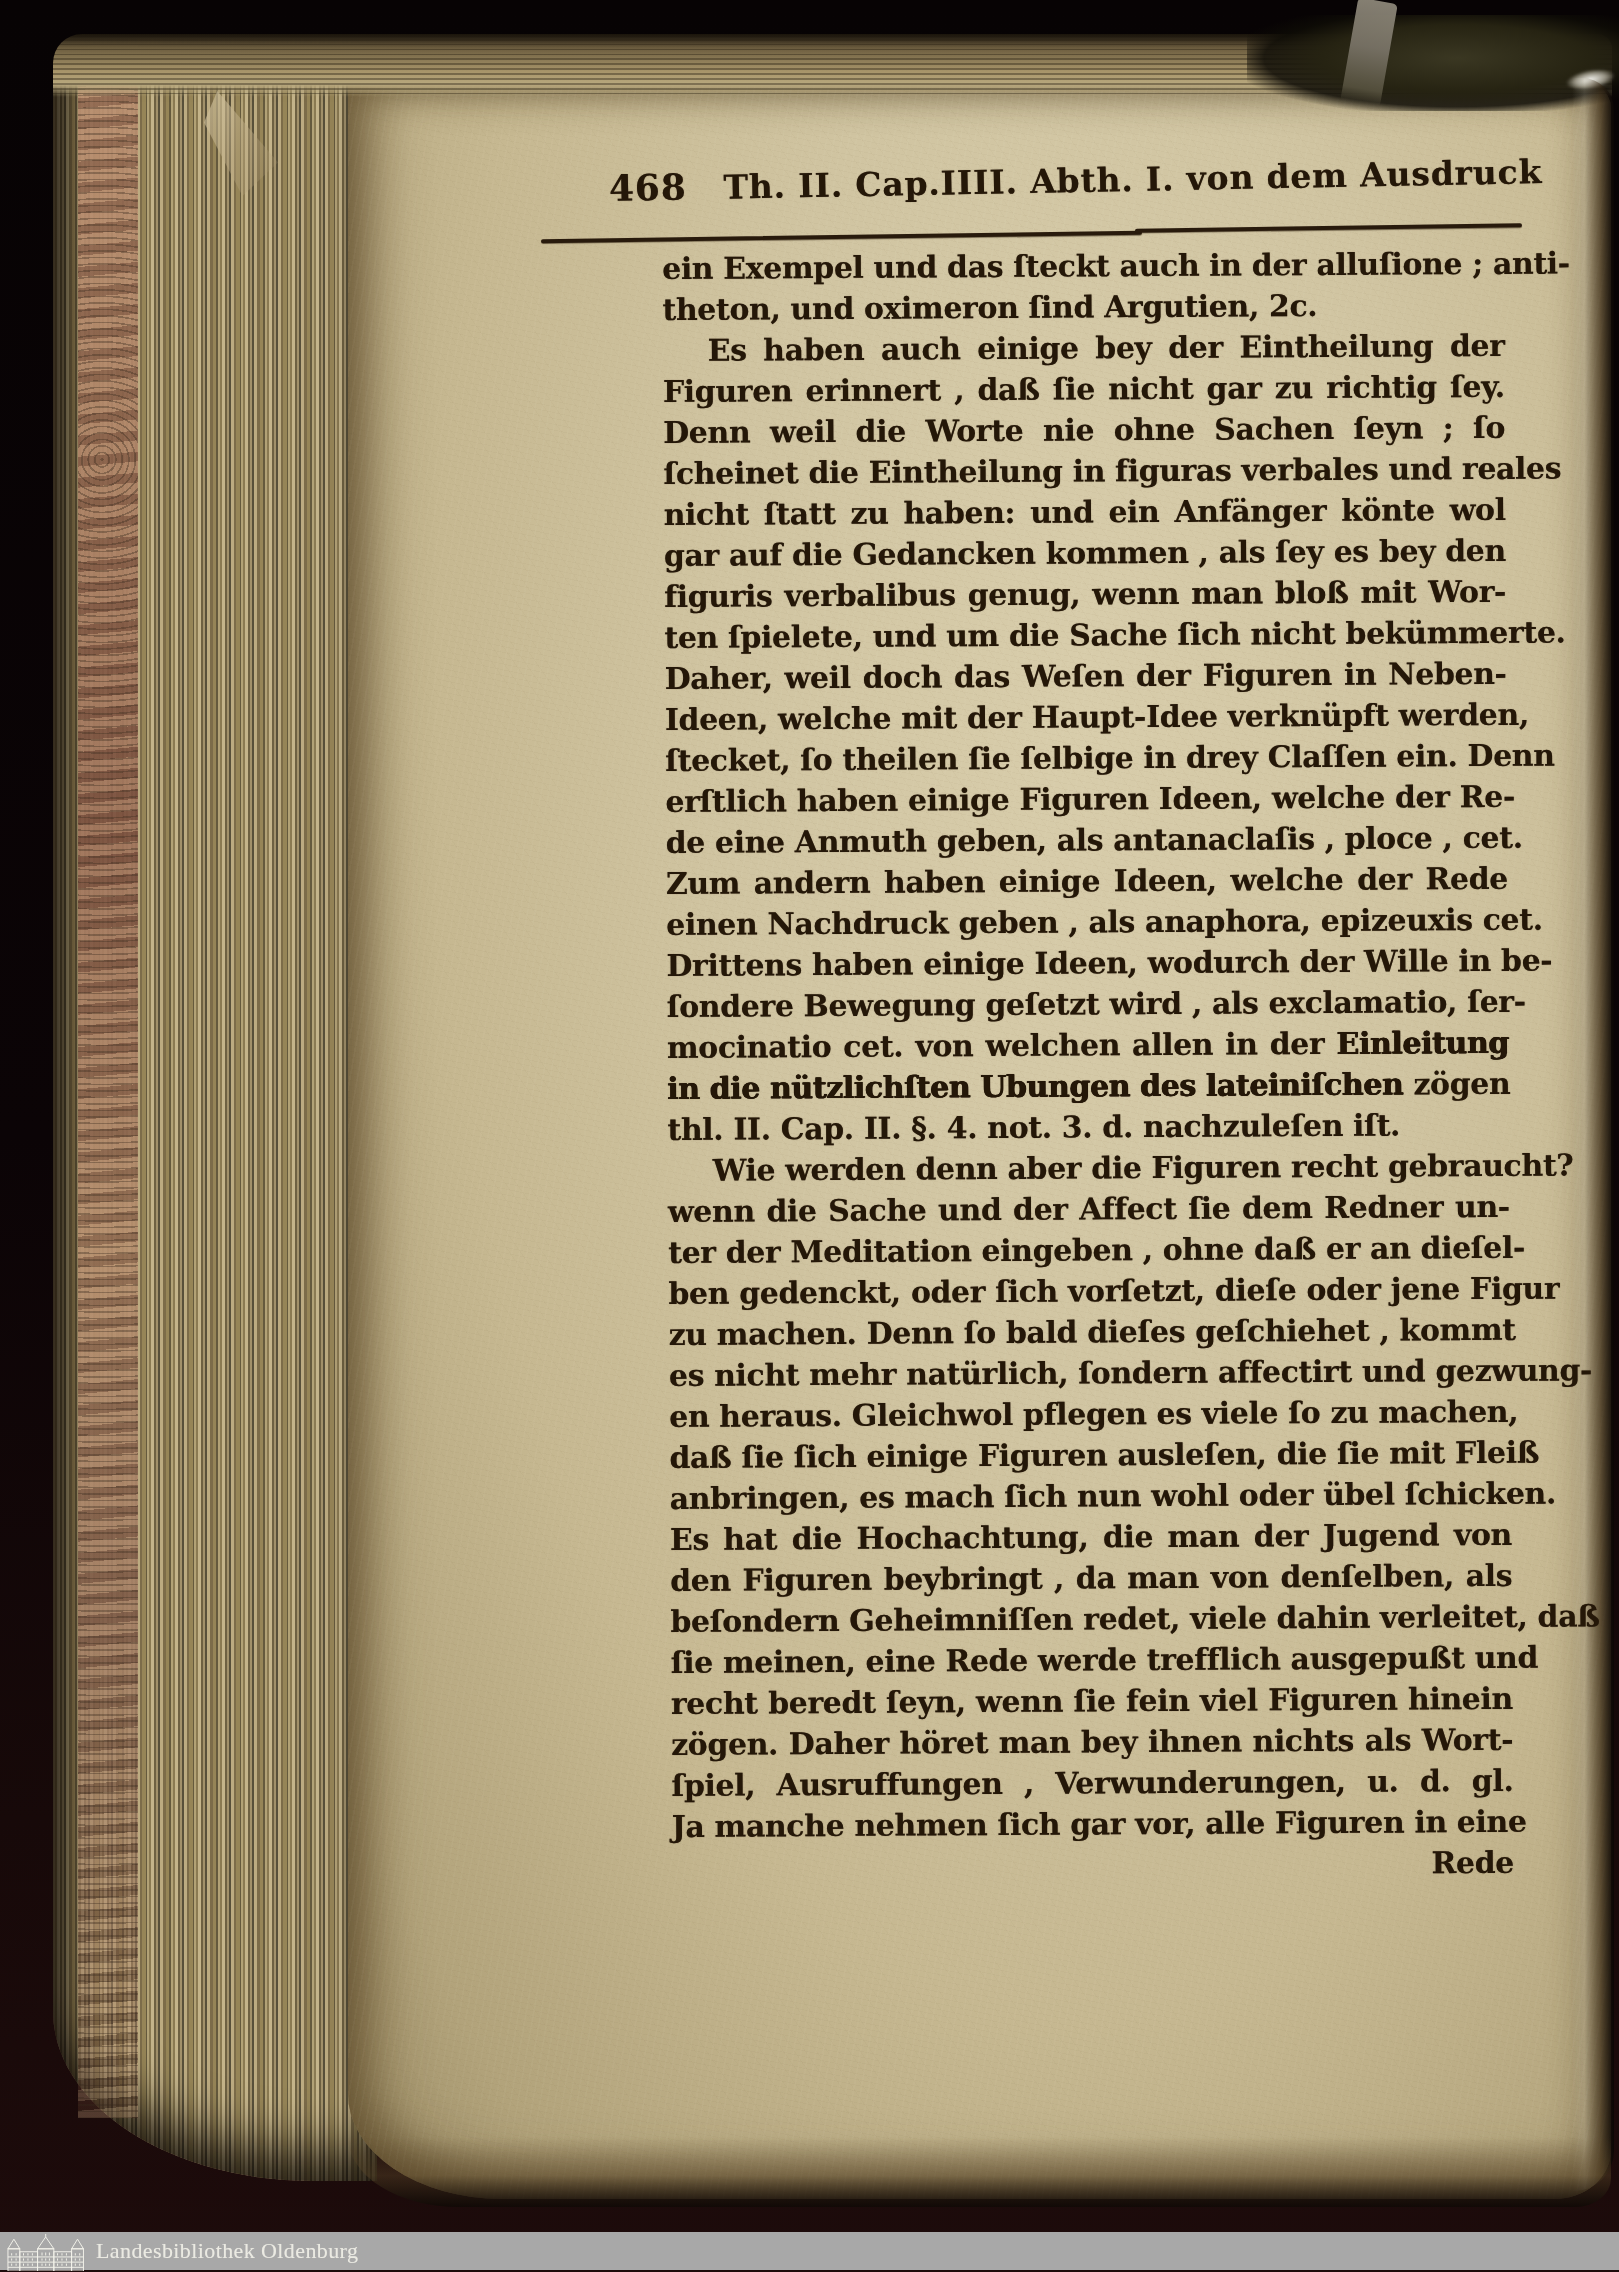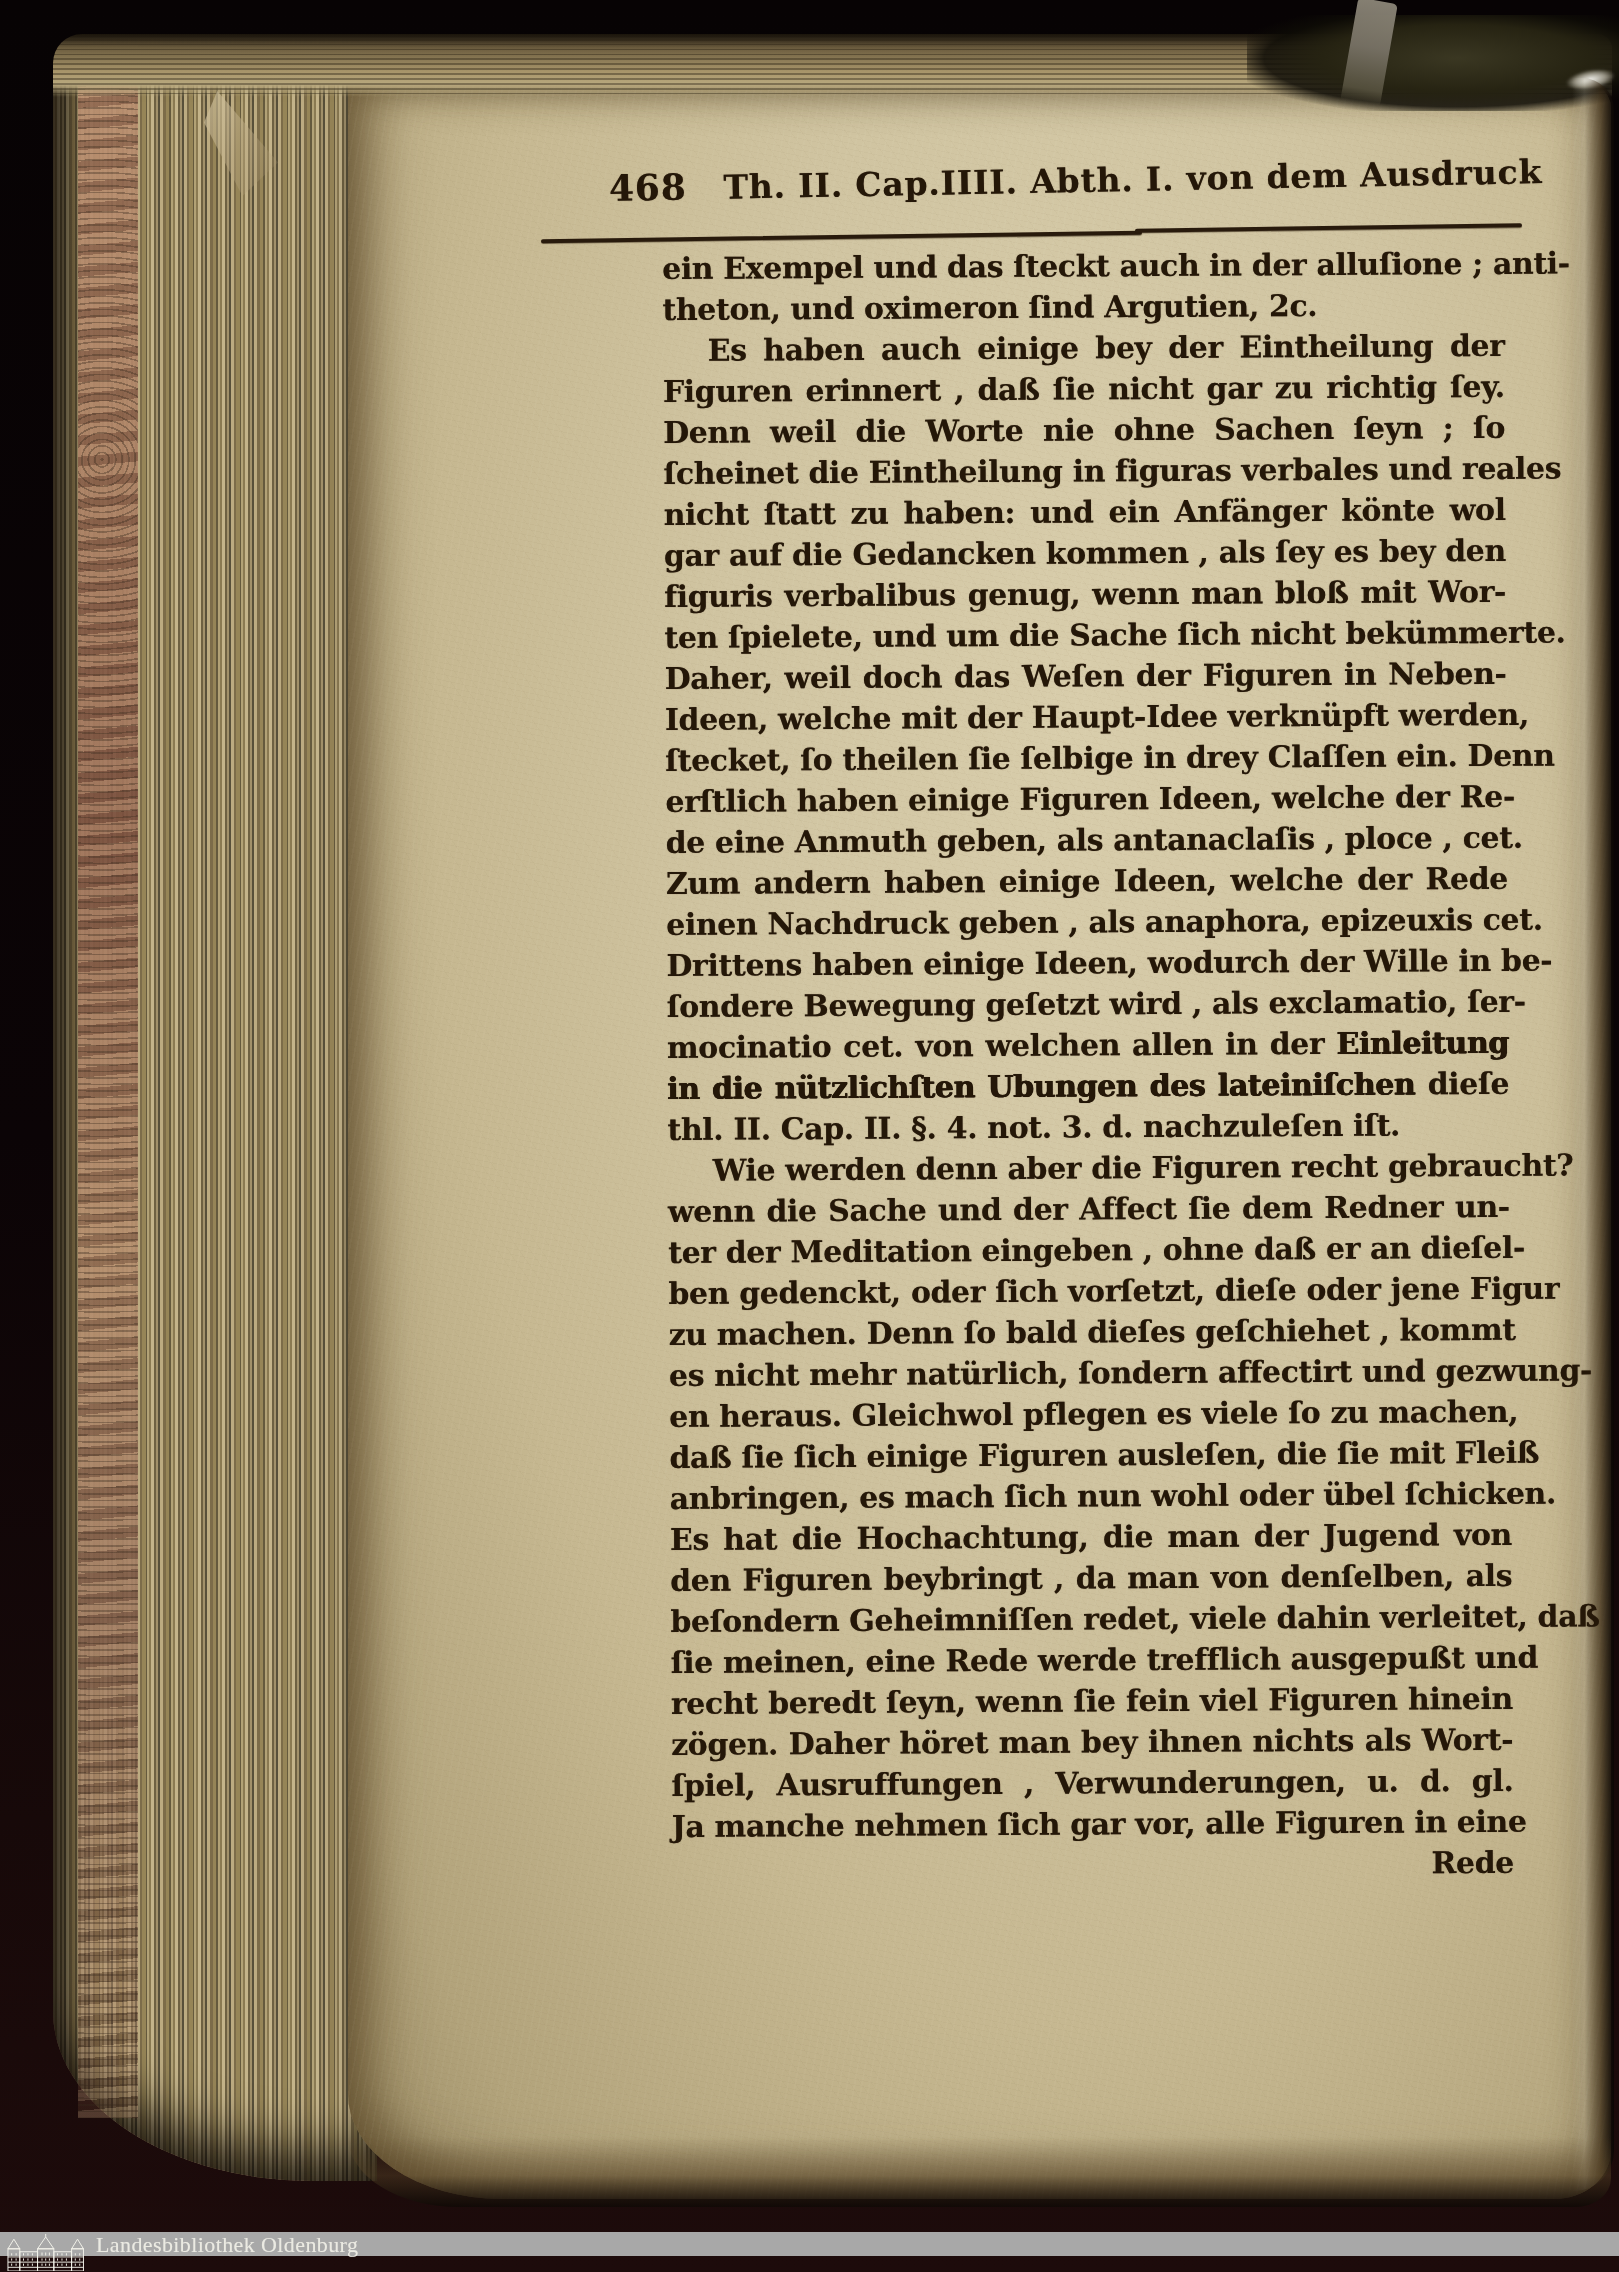--- a/index.html
+++ b/index.html
@@ -109,22 +109,22 @@
   .text-line{
     height:41px;line-height:41px;white-space:nowrap;overflow:visible;
     text-align:justify;text-align-last:justify;
   }
   .text-line.indent{padding-left:45px;}
   .text-line.flush{text-align:left;text-align-last:left;}
   .text-line.catchword{text-align:right;text-align-last:right;}
   .text-line .emph{text-shadow:0.6px 0 0 currentColor,-0.3px 0 0 currentColor,0 0 0.8px rgba(40,22,6,.6);}
   
   .footer{
-    position:absolute;left:0;top:2232px;width:1619px;height:24px;background:#a8a8a8;
-    display:flex;
+    position:absolute;left:0;top:2232px;width:1619px;height:38px;background:#a8a8a8;
+    display:flex;align-items:center;
   }
   .footer .logo{position:absolute;left:4.9px;top:2.4px;height:37px;width:84px;}
   .footer .libname{
     margin-left:96px;font-family:"Liberation Serif","DejaVu Serif",serif;
     font-size:22px;color:#ebeae2;letter-spacing:0.4px;text-shadow:0 0 0.8px rgba(255,255,255,.35);
   }
 </style>
 </head>
 <body>
 
@@ -166,21 +166,21 @@
       <div class="text-line">Daher, weil doch das Weſen der Figuren in Neben-</div>
       <div class="text-line">Ideen, welche mit der Haupt-Idee verknüpft werden,</div>
       <div class="text-line">ſtecket, ſo theilen ſie ſelbige in drey Claſſen ein.  Denn</div>
       <div class="text-line">erſtlich haben einige Figuren Ideen, welche der Re-</div>
       <div class="text-line">de eine Anmuth geben, als antanaclaſis , ploce , cet.</div>
       <div class="text-line">Zum andern haben einige Ideen, welche der Rede</div>
       <div class="text-line">einen Nachdruck geben ,  als anaphora, epizeuxis cet.</div>
       <div class="text-line">Drittens haben einige Ideen, wodurch der Wille in be-</div>
       <div class="text-line">ſondere Bewegung geſetzt wird , als exclamatio, ſer-</div>
       <div class="text-line"><span>mocinatio cet.  von welchen allen in der </span><span class="emph">Einleitung</span></div>
-      <div class="text-line"><span class="emph">in die nützlichſten Ubungen des lateiniſchen </span><span>dieſe</span></div>
+      <div class="text-line"><span class="emph">in die nützlichſten Ubungen des lateiniſchen </span><span>zögen</span></div>
       <div class="text-line flush">thl. II. Cap. II. §. 4.  not. 3. d. nachzuleſen iſt.</div>
       <div class="text-line indent">Wie werden denn aber die Figuren recht gebraucht?</div>
       <div class="text-line">wenn die Sache und der Affect ſie dem Redner un-</div>
       <div class="text-line">ter der Meditation eingeben , ohne daß er  an dieſel-</div>
       <div class="text-line">ben gedenckt, oder ſich vorſetzt, dieſe oder jene Figur</div>
       <div class="text-line">zu machen.  Denn ſo bald dieſes geſchiehet , kommt</div>
       <div class="text-line">es nicht mehr natürlich, ſondern affectirt und gezwung-</div>
       <div class="text-line">en heraus.  Gleichwol pflegen es viele ſo zu machen,</div>
       <div class="text-line">daß ſie ſich einige Figuren ausleſen, die ſie mit Fleiß</div>
       <div class="text-line">anbringen, es mach ſich nun wohl oder übel ſchicken.</div>

